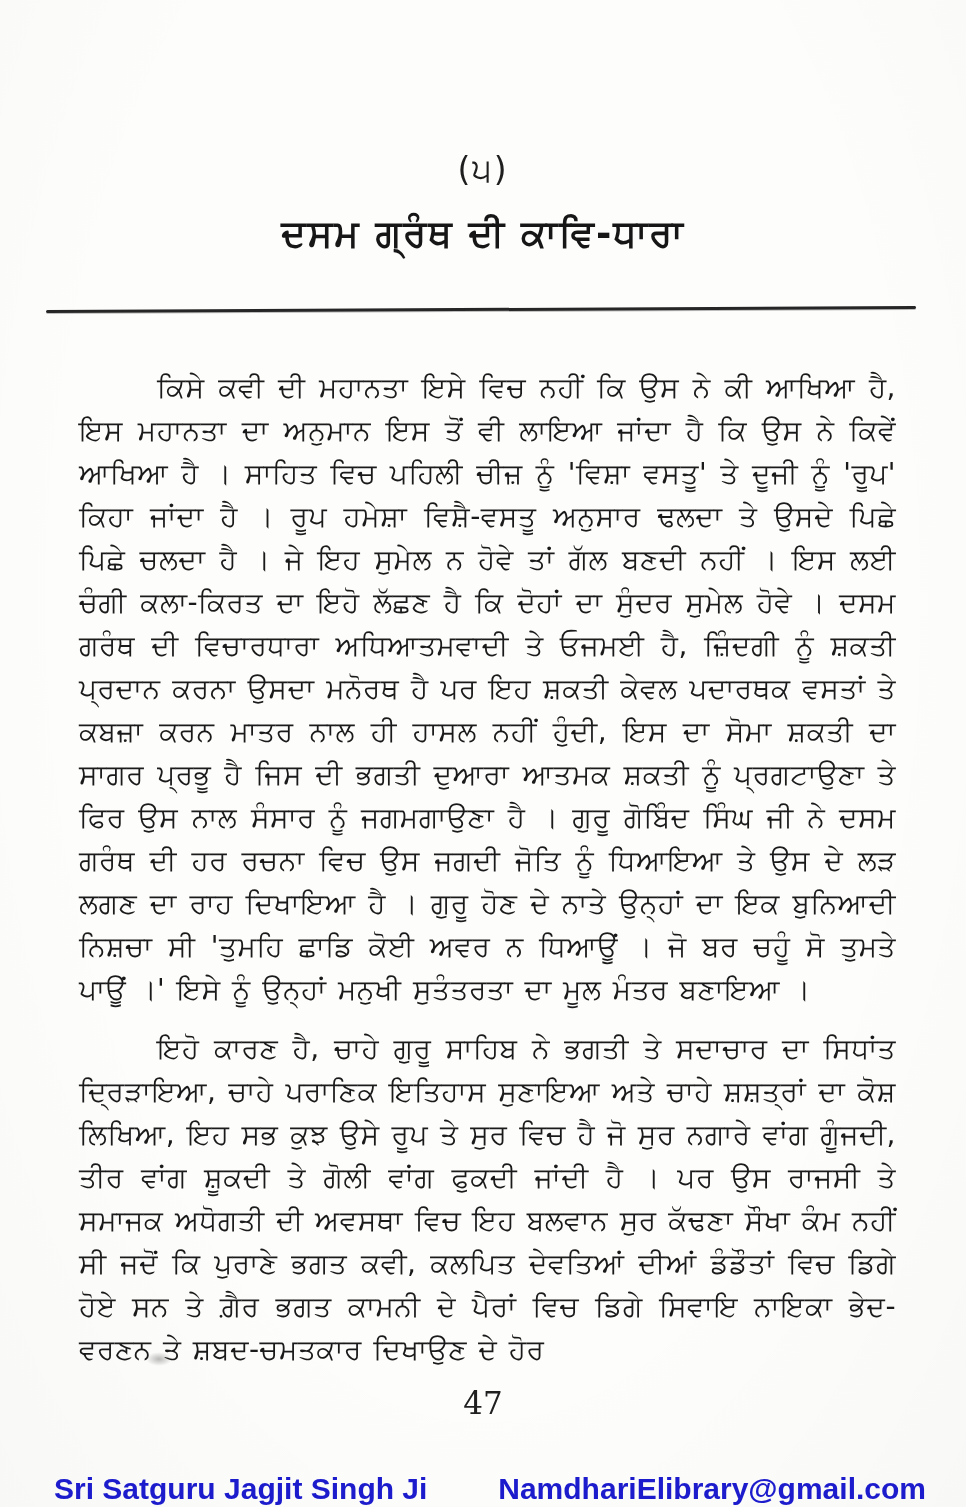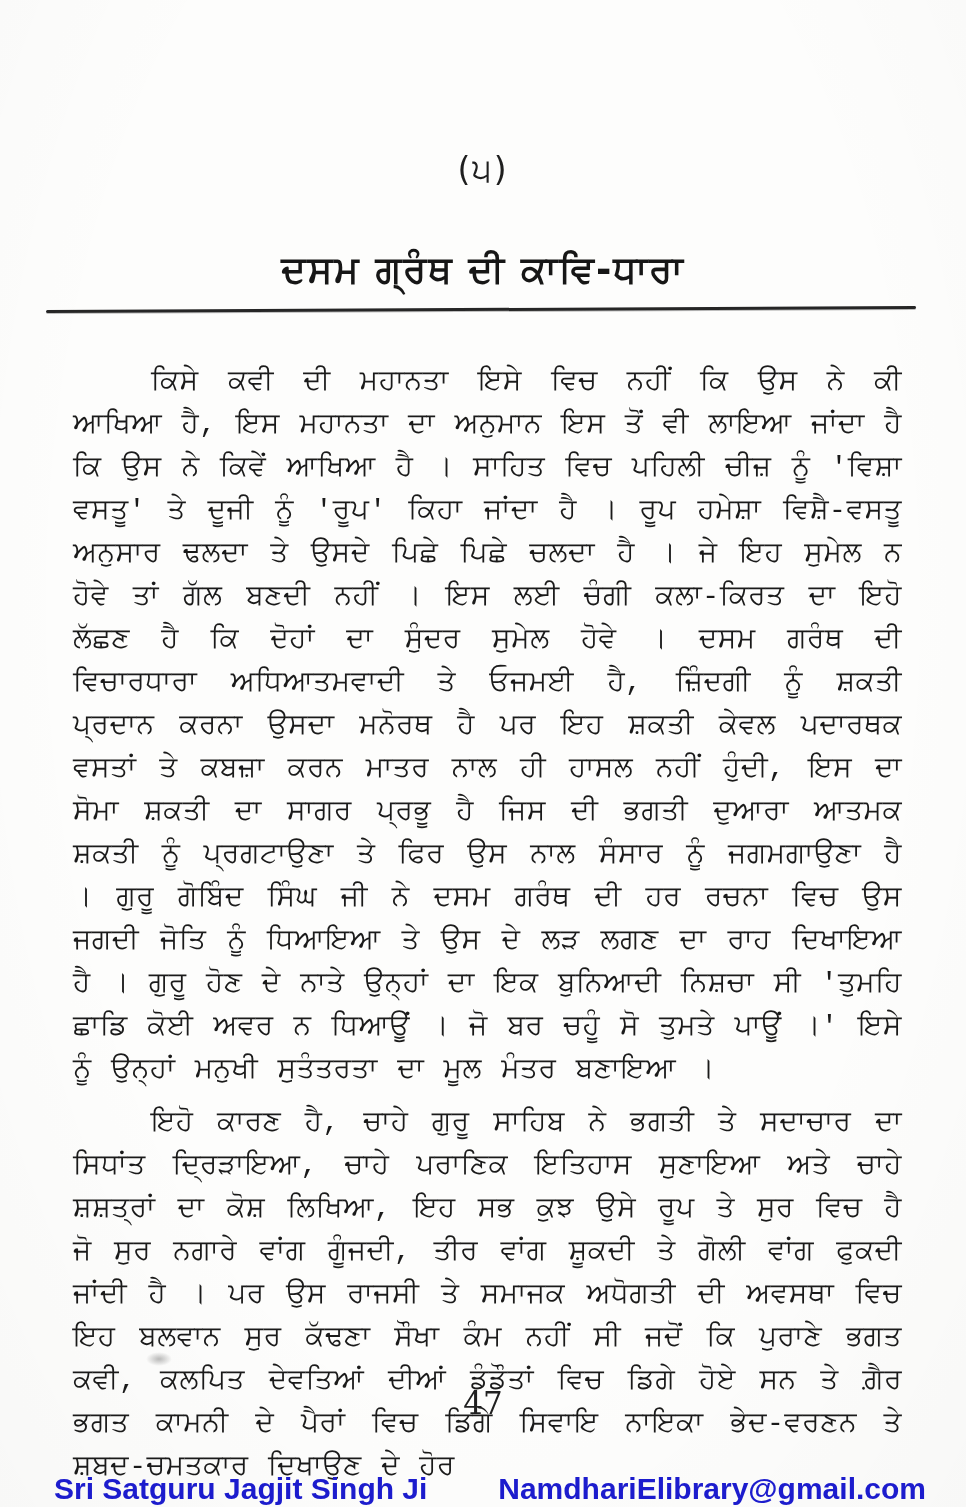--- a/index.html
+++ b/index.html
@@ -31,21 +31,20 @@
   .chapter-title {
     position: absolute;
     top: 212px;
     left: 0;
     width: 100%;
     text-align: center;
     font-size: 37px;
     font-weight: bold;
     letter-spacing: 2px;
     color: #161616;
-    margin-top: 36px;
   }
   .title-divider {
     position: absolute;
     top: 308px;
     left: 46px;
     width: 870px;
     height: 3px;
     background: #262626;
     border: none;
     transform: rotate(-0.25deg);
@@ -58,23 +57,22 @@
     left: 63px;
     width: 849px;
     font-size: 28px;
     line-height: 43px;
     text-align: justify;
     color: #1a1a1a;
     letter-spacing: 0.5px;
     word-spacing: 2px;
   }
   .body-text p {
-    margin: 10px;
+    margin: 16px;
     text-indent: 78px;
-    font-family: Liberation Mono, monospace;
   }
   .body-text p + p {
     margin-top: 10px;
   }
   .page-number {
     position: absolute;
     top: 1385px;
     left: 0;
     width: 100%;
     text-align: center;

